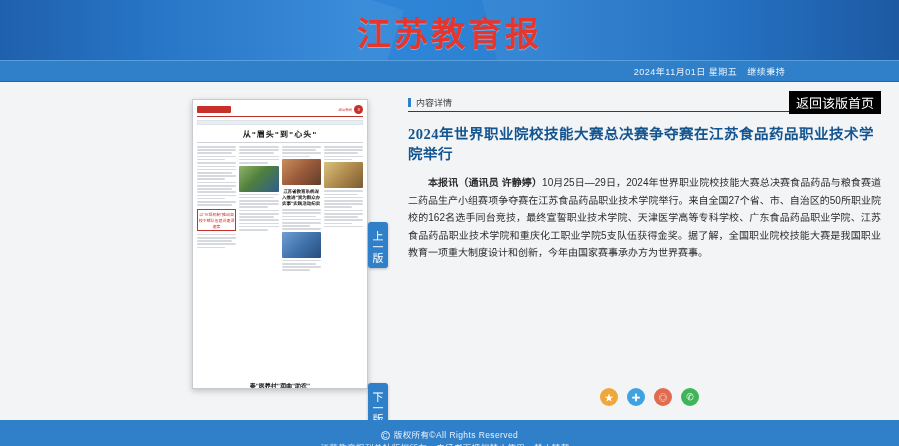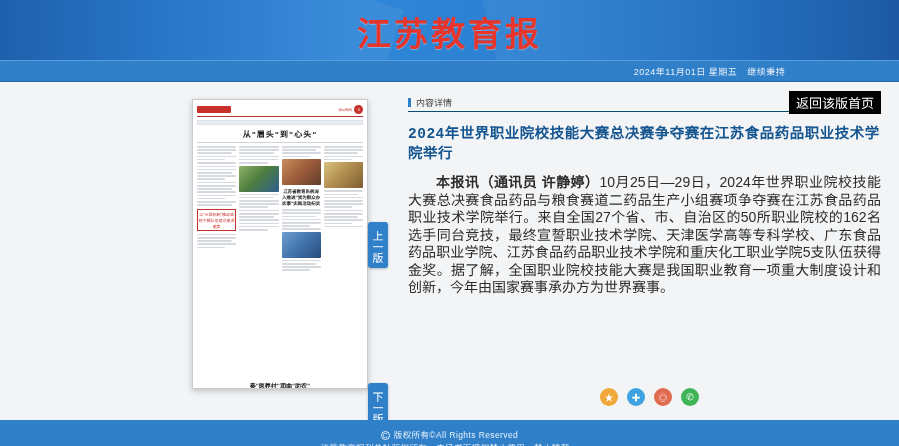--- a/index.html
+++ b/index.html
@@ -207,30 +207,30 @@
     font-size: 9px; color: #444;
   }
   .bar-mark { width: 3px; height: 9px; background: #2f7fc9; }
   .back-btn {
     background: #000000; color: #ffffff;
     font-size: 13px; padding: 2px 7px;
     border-radius: 0; cursor: pointer;
   }
   .article-title {
     margin: 12px 0 10px 0;
-    font-family: Liberation Mono, monospace;
+    font-family: Liberation Serif, serif;
     font-size: 14.5px;
     font-weight: bold;
     color: #14558f;
     line-height: 20px;
     letter-spacing: 0.5px;
   }
   .article-body p {
     margin: 8px 0 10px 0;
-    font-size: 14px;
+    font-size: 10px;
     line-height: 17.5px;
     color: #2c2c2c;
     text-align: justify;
     text-indent: 2em;
   }
   .article-body .lead { font-weight: bold; }
 
   
   .share-row {
     position: absolute;

